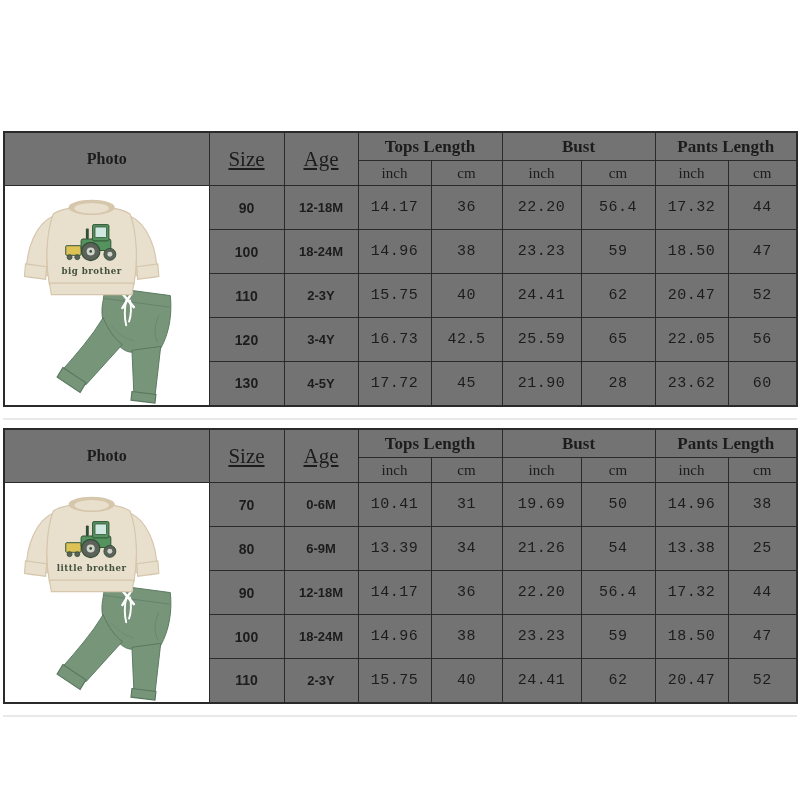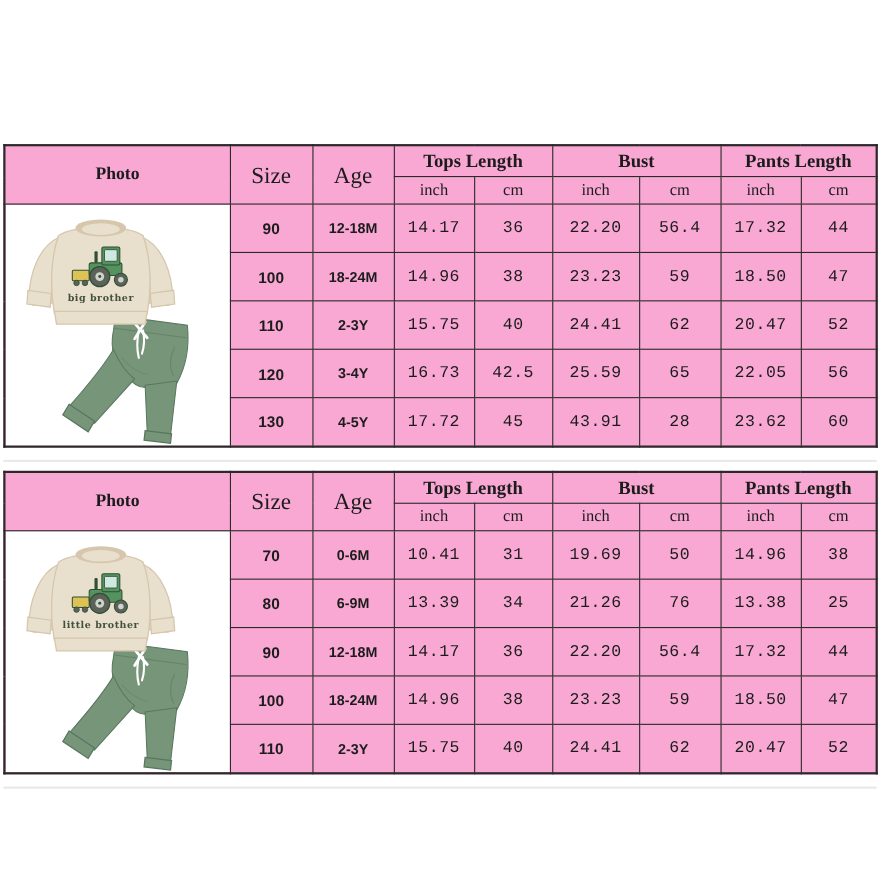--- a/index.html
+++ b/index.html
@@ -19,35 +19,35 @@
     background:var(--divider-shadow,#e9e9e9);
   }
   #shadow-1 { top:418px; }
   #shadow-2 { top:715px; }
 
   table.size-table {
     border-collapse:collapse;
     table-layout:fixed;
     width:793px;
     border:2px solid var(--border,#1c1c1c);
-    background:#f9a8d4;
+    background:#737373;
   }
   table.size-table th, table.size-table td {
     border:1.5px solid var(--border,#1c1c1c);
     text-align:center;
     vertical-align:middle;
     padding:0;
     overflow:hidden;
   }
   tr.group-row th { height:27px; }
   tr.sub-row th { height:24px; }
   tbody tr { height:44px; }
 
   .th-photo   { font:bold 16px "Liberation Serif", serif; }
-  .th-sizeage { font:21px "Liberation Serif", serif; font-weight:normal; }
+  .th-sizeage { font:21px "Liberation Serif", serif; font-weight:normal;text-decoration:underline; }
   .th-group   { font:bold 17px "Liberation Serif", serif; }
   .th-sub     { font:15px "Liberation Serif", serif; font-weight:normal; }
   .td-size    { font:bold 14px "Liberation Sans", sans-serif; }
   .td-age     { font:bold 13px "Liberation Sans", sans-serif; }
   .td-val     { font:15px "Liberation Mono", monospace; letter-spacing:0.5px; }
 
   td.photo-cell { background:#ffffff; }
   td.photo-cell svg { display:block; margin:4px auto 0 auto; }
 </style>
 </head>
@@ -168,21 +168,21 @@
           <td class="td-val">25.59</td>
           <td class="td-val">65</td>
           <td class="td-val">22.05</td>
           <td class="td-val">56</td>
         </tr>
         <tr>
           <td class="td-size">130</td>
           <td class="td-age">4-5Y</td>
           <td class="td-val">17.72</td>
           <td class="td-val">45</td>
-          <td class="td-val">43.91</td>
+          <td class="td-val">21.90</td>
           <td class="td-val">28</td>
           <td class="td-val">23.62</td>
           <td class="td-val">60</td>
         </tr>
       </tbody>
   </table>
 </div>
 
 <div class="table-shadow" id="shadow-1"></div>
 
@@ -272,21 +272,21 @@
           <td class="td-val">50</td>
           <td class="td-val">14.96</td>
           <td class="td-val">38</td>
         </tr>
         <tr>
           <td class="td-size">80</td>
           <td class="td-age">6-9M</td>
           <td class="td-val">13.39</td>
           <td class="td-val">34</td>
           <td class="td-val">21.26</td>
-          <td class="td-val">76</td>
+          <td class="td-val">54</td>
           <td class="td-val">13.38</td>
           <td class="td-val">25</td>
         </tr>
         <tr>
           <td class="td-size">90</td>
           <td class="td-age">12-18M</td>
           <td class="td-val">14.17</td>
           <td class="td-val">36</td>
           <td class="td-val">22.20</td>
           <td class="td-val">56.4</td>

